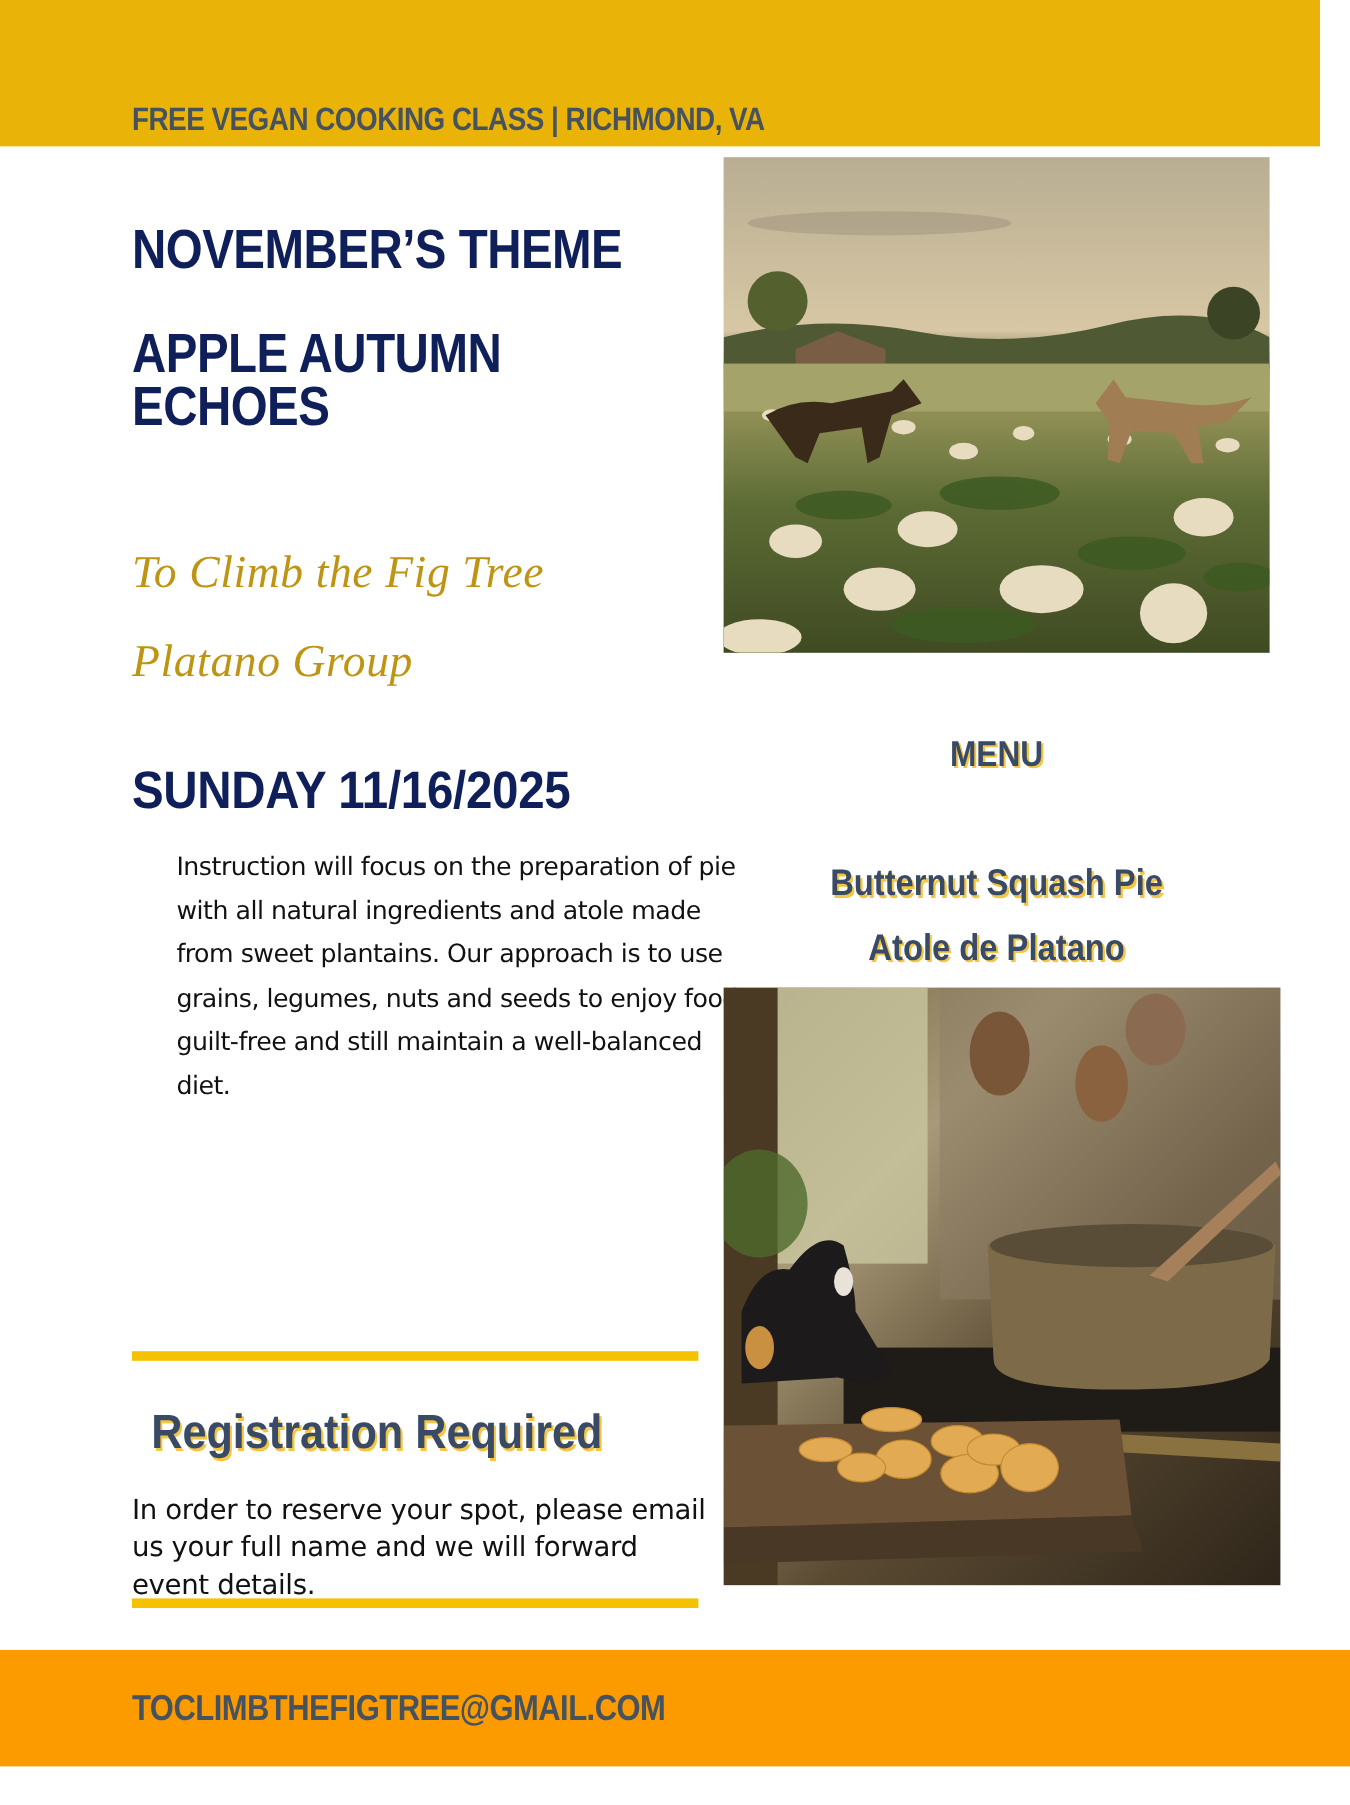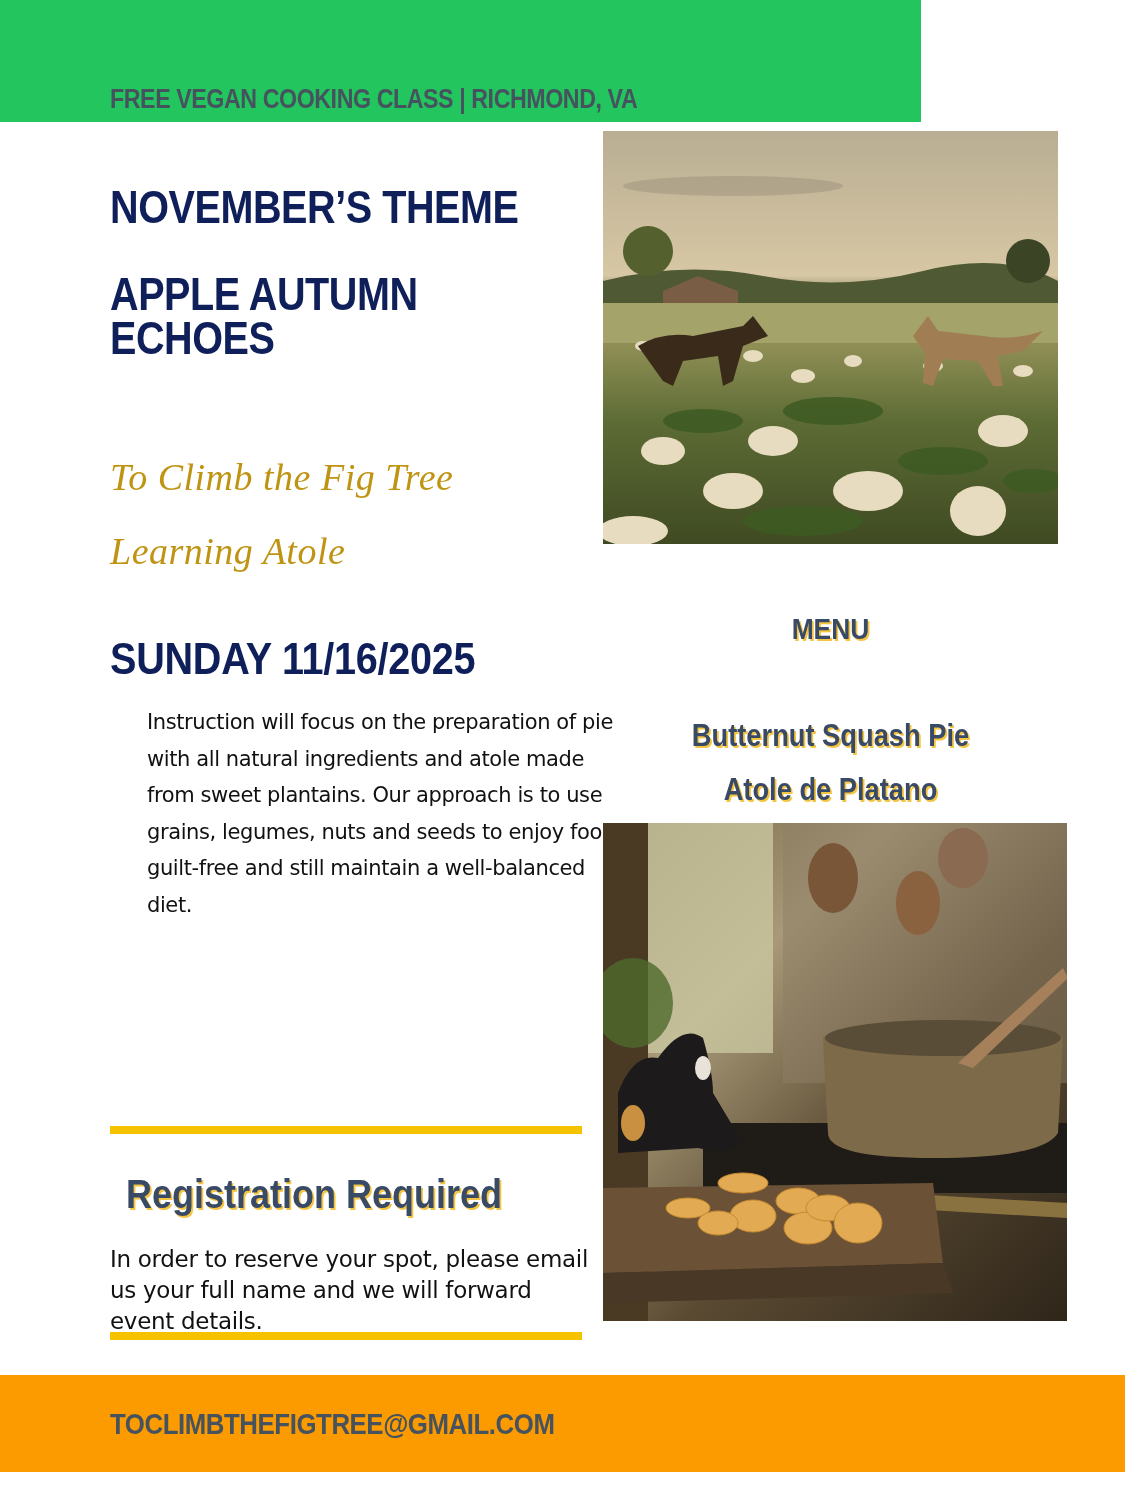--- a/index.html
+++ b/index.html
@@ -1,19 +1,19 @@
 <!DOCTYPE html>
 <html><head>
 <meta charset="utf-8">
 <style>
   * { box-sizing: border-box; margin: 0; padding: 0; }
   html, body { width: 1125px; height: 1504px; background: #ffffff; overflow: hidden; }
   body { position: relative; font-family: "Liberation Sans", sans-serif; }
 
-  .top-band { position: absolute; left: 0; top: 0; width: 921px; height: 122px; background: #22c55e; }
+  .top-band { position: absolute; left: 0; top: 0; width: 1100px; height: 122px; background: #eab308; }
   .top-band .tagline {
     position: absolute; left: 110px; top: 84px;
     font-family: "Liberation Sans", sans-serif; font-weight: bold; font-size: 27px;
     color: #46535e; letter-spacing: -0.5px; transform: scaleX(0.86); transform-origin: left top;
     white-space: nowrap;
   }
 
   .theme-label, .theme-title, .date {
     position: absolute; left: 110px; color: #0f1f5a; font-weight: bold;
     font-family: "Liberation Sans", sans-serif; transform-origin: left top; white-space: nowrap;
@@ -83,21 +83,21 @@
 </div>
 
 <div class="theme-label">NOVEMBER’S THEME</div>
 <div class="theme-title">
   <div>APPLE AUTUMN</div>
   <div>ECHOES</div>
 </div>
 
 <div class="group-name">
   <div>To Climb the Fig Tree</div>
-  <div>Learning Atole</div>
+  <div>Platano Group</div>
 </div>
 
 <div class="date">SUNDAY 11/16/2025</div>
 
 <div class="body-text">
   <p>Instruction will focus on the preparation of pie with all natural ingredients and atole made from sweet plantains. Our approach is to use grains, legumes, nuts and seeds to enjoy foods guilt-free and still maintain a well-balanced diet.</p>
 </div>
 
 <div class="rule r1"></div>
 <div class="reg-title">Registration Required</div>

